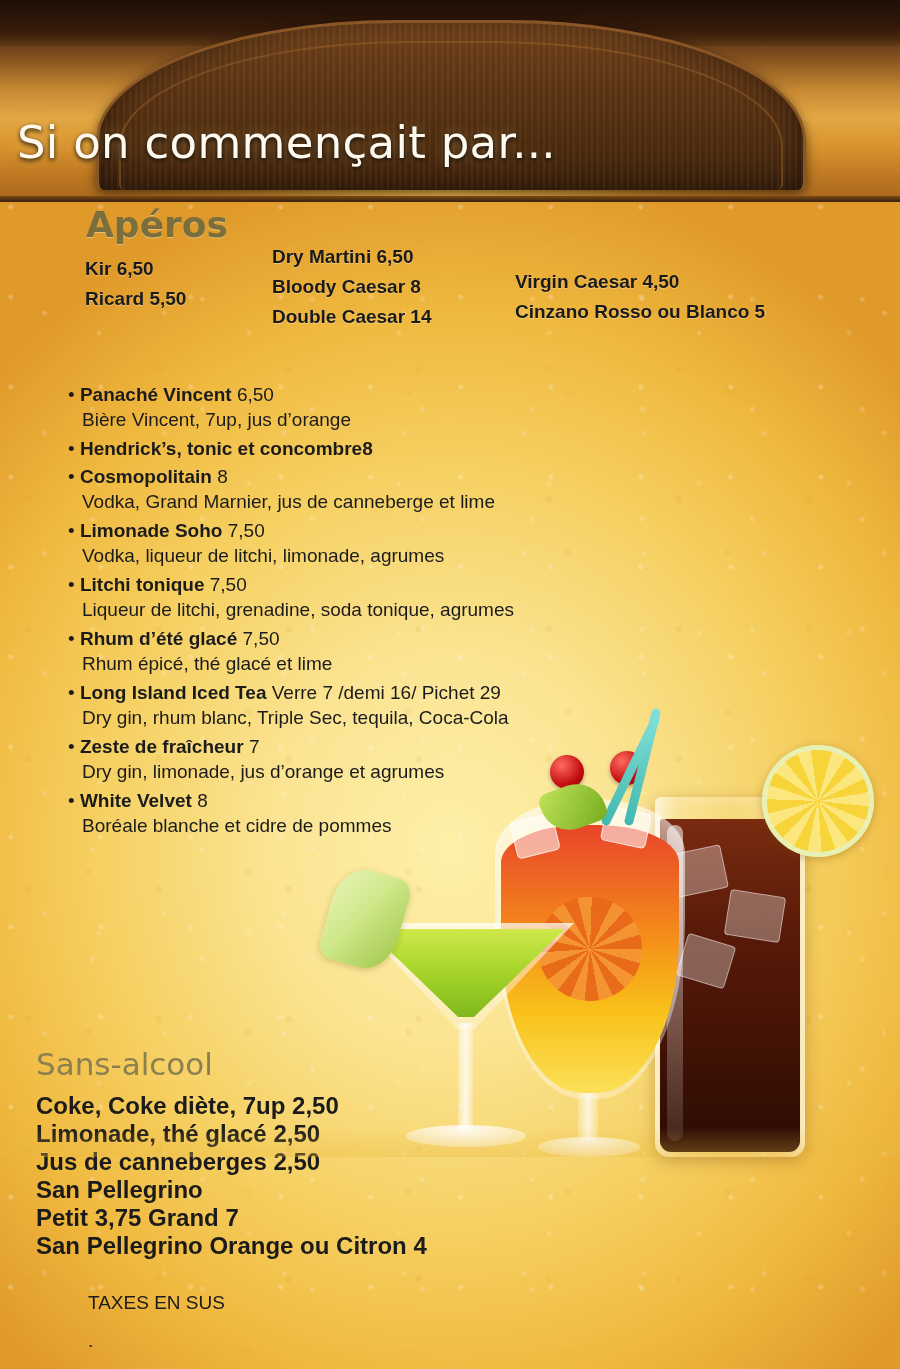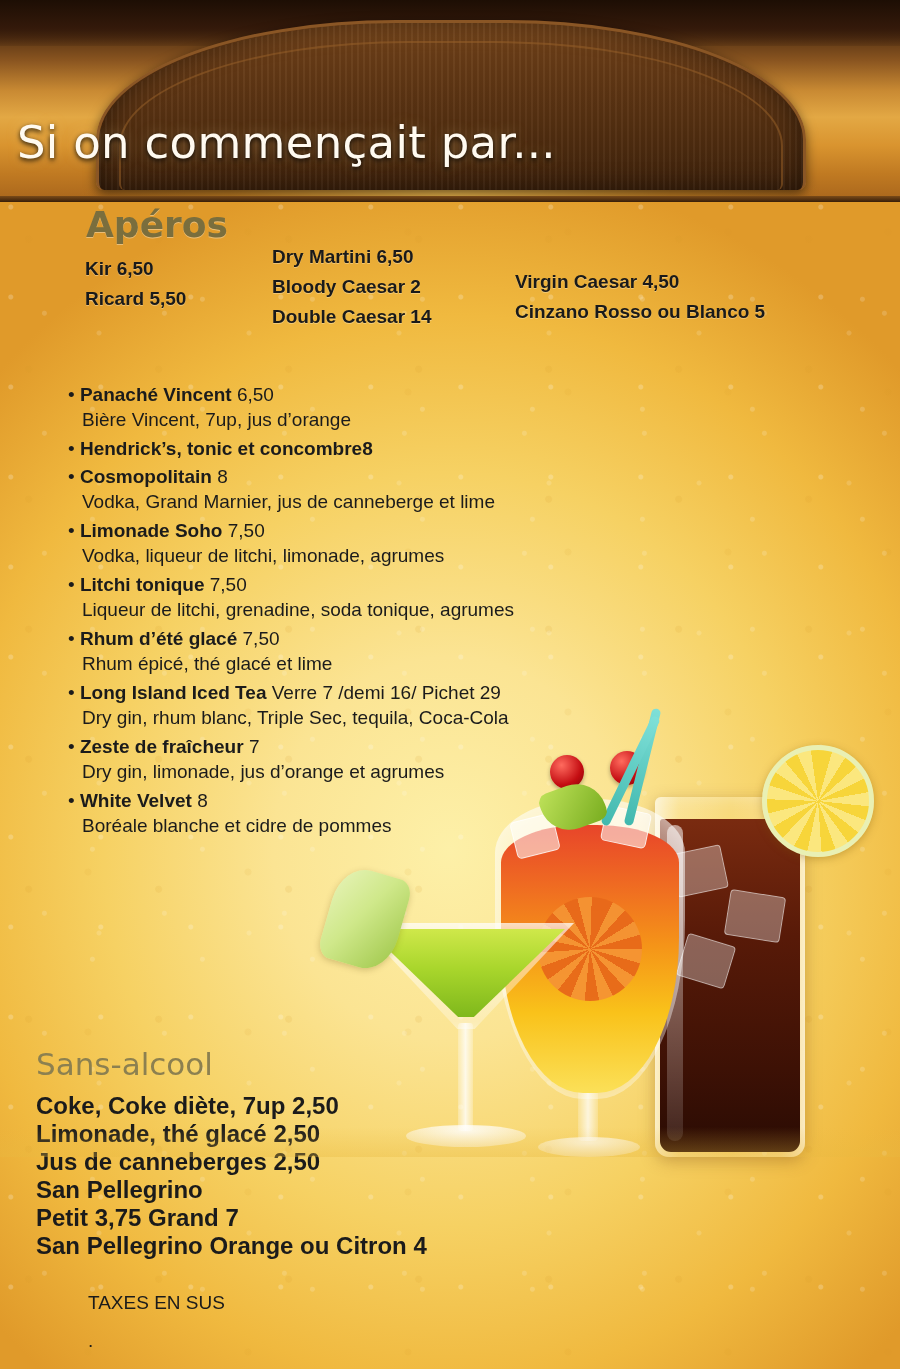--- a/index.html
+++ b/index.html
@@ -374,21 +374,21 @@
 
     <div id="aperos-title" class="section-title">Apéros</div>
 
     <div id="aperos-col-1" class="aperos-col">
       <div>Kir 6,50</div>
       <div>Ricard 5,50</div>
     </div>
 
     <div id="aperos-col-2" class="aperos-col">
       <div>Dry Martini 6,50</div>
-      <div>Bloody Caesar 2</div>
+      <div>Bloody Caesar 8</div>
       <div>Double Caesar 14</div>
     </div>
 
     <div id="aperos-col-3" class="aperos-col">
       <div>Virgin Caesar 4,50</div>
       <div>Cinzano Rosso ou Blanco 5</div>
     </div>
 
 
     <div id="cocktails-list">

